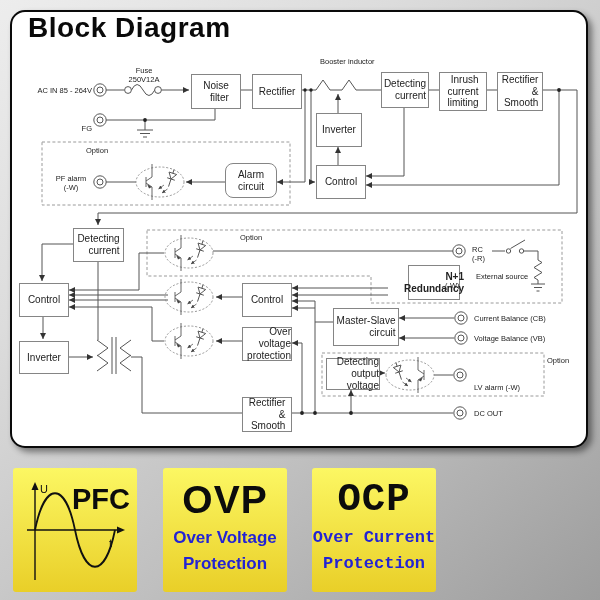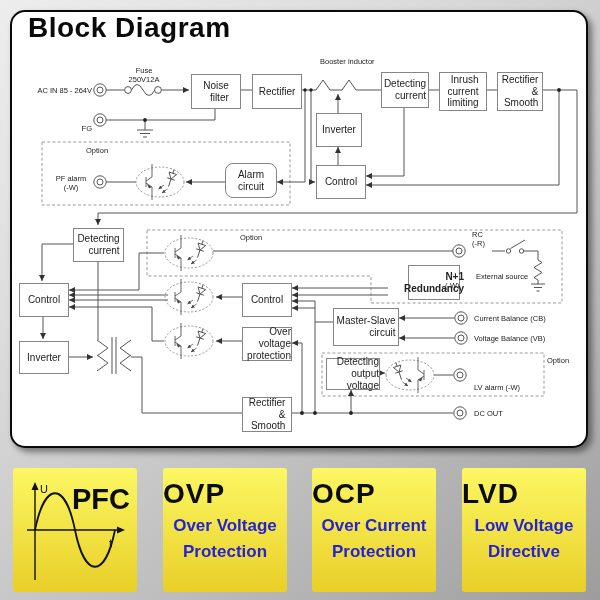--- a/index.html
+++ b/index.html
@@ -13,21 +13,21 @@
   .bx{position:absolute;background:#fff;border:1px solid #858585;display:flex;align-items:center;
       justify-content:center;text-align:right;font-size:10px;line-height:1.18;color:#222;
       white-space:pre-line;z-index:3;}
   .lb{position:absolute;font-size:7.5px;color:#222;line-height:1.25;white-space:pre-line;z-index:3;}
   .ra{text-align:right;}
   .ctr{text-align:center;}
   #wires{position:absolute;left:0;top:0;z-index:2;}
   .badge{position:absolute;top:468px;width:124px;height:124px;border-radius:3px;
          background:linear-gradient(180deg,var(--badge-top),var(--badge-bottom));
          overflow:hidden;}
-  .acr{font-weight:bold;font-size:28px;color:#0c0c0c;text-align:left;margin-top:10px;letter-spacing:1px;}
+  .acr{font-weight:bold;font-size:39px;color:#0c0c0c;text-align:center;margin-top:10px;letter-spacing:1px;}
   .sub{font-weight:bold;font-size:17px;line-height:1.5;color:var(--subtitle-blue);text-align:center;
        white-space:pre-line;margin-top:3px;}
   .acr-pfc{position:absolute;right:7px;top:15px;font-size:29px;font-weight:bold;color:#0c0c0c;margin-left:40px;}
 </style>
 </head>
 <body>
 
 <div id="page">
 
   <div id="panel"></div>
@@ -185,21 +185,21 @@
   <div class="lb ra" style="left:18px;top:86px;width:74px;">AC IN 85 - 264V</div>
   <div class="lb ra" style="left:60px;top:116px;width:32px;margin-top:8px;">FG</div>
   <div class="lb ctr" style="left:50px;top:174px;width:42px;">PF alarm
 (-W)</div>
   <div class="lb ctr" style="left:123px;top:66px;width:42px;">Fuse
 250V12A</div>
   <div class="lb" style="left:320px;top:57px;">Booster inductor</div>
   <div class="lb" style="left:86px;top:146px;">Option</div>
   <div class="lb" style="left:240px;top:233px;">Option</div>
   <div class="lb" style="left:547px;top:356px;">Option</div>
-  <div class="lb" style="left:472px;top:230px;">RC
+  <div class="lb" style="left:472px;top:245px;">RC
 (-R)</div>
   <div class="lb" style="left:476px;top:272px;">External source</div>
   <div class="lb" style="left:445px;top:281px;">(-W)</div>
   <div class="lb" style="left:474px;top:314px;">Current Balance  (CB)</div>
   <div class="lb" style="left:474px;top:334px;">Voltage Balance  (VB)</div>
   <div class="lb" style="left:474px;top:371px;margin-top:12px;">LV alarm  (-W)</div>
   <div class="lb" style="left:474px;top:409px;">DC OUT</div>
 
   <div class="badge" style="left:13px;">
     <svg width="124" height="124" viewBox="0 0 124 124">
@@ -215,25 +215,20 @@
     </svg>
     <div class="acr-pfc">PFC</div>
   </div>
 
   <div class="badge" style="left:163px;">
     <div class="acr">OVP</div>
     <div class="sub">Over Voltage
 Protection</div>
   </div>
 
-  <div class="badge" style="left:312px;">
+  <div class="badge" style="left:312px;font-family:Liberation Mono, monospace;">
     <div class="acr">OCP</div>
     <div class="sub">Over Current
 Protection</div>
   </div>
 
-  <div class="badge" style="left:462px;">
-    <div class="acr">LVD</div>
-    <div class="sub">Low Voltage
-Directive</div>
-  </div>
 
 </div>
 
 </body></html>

